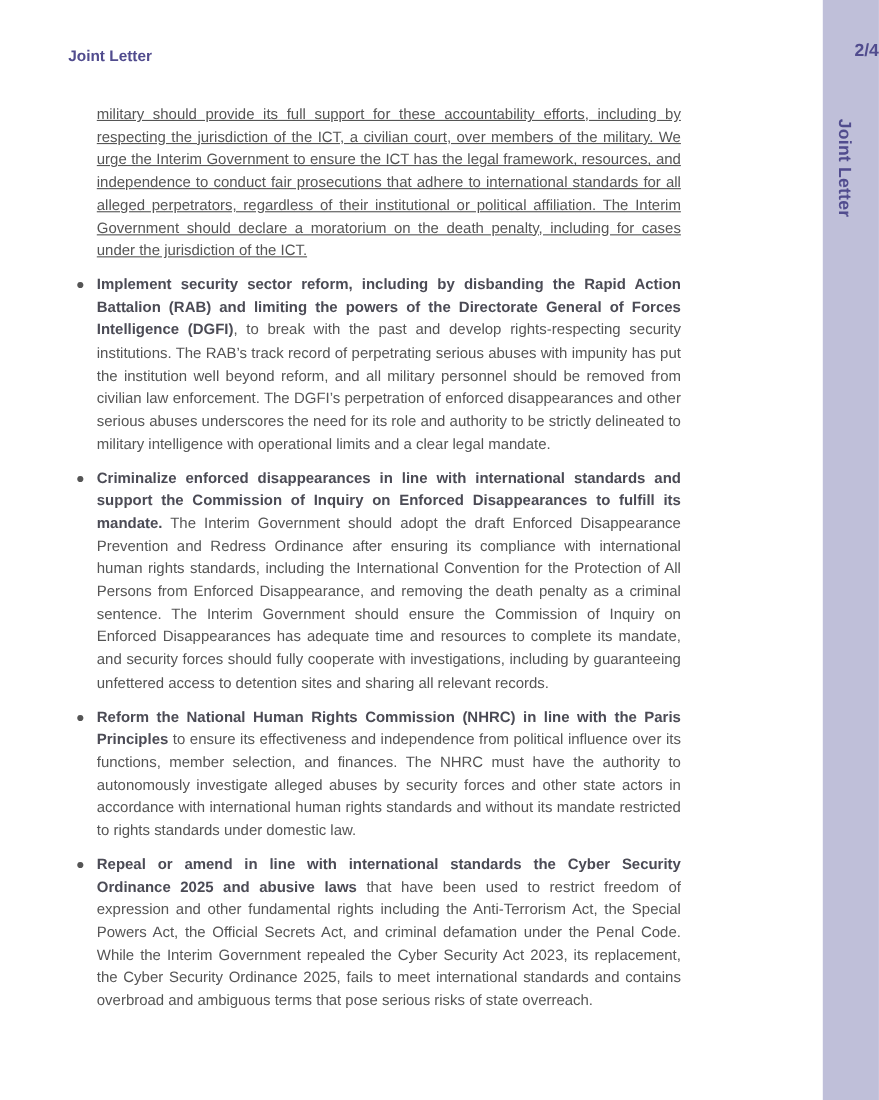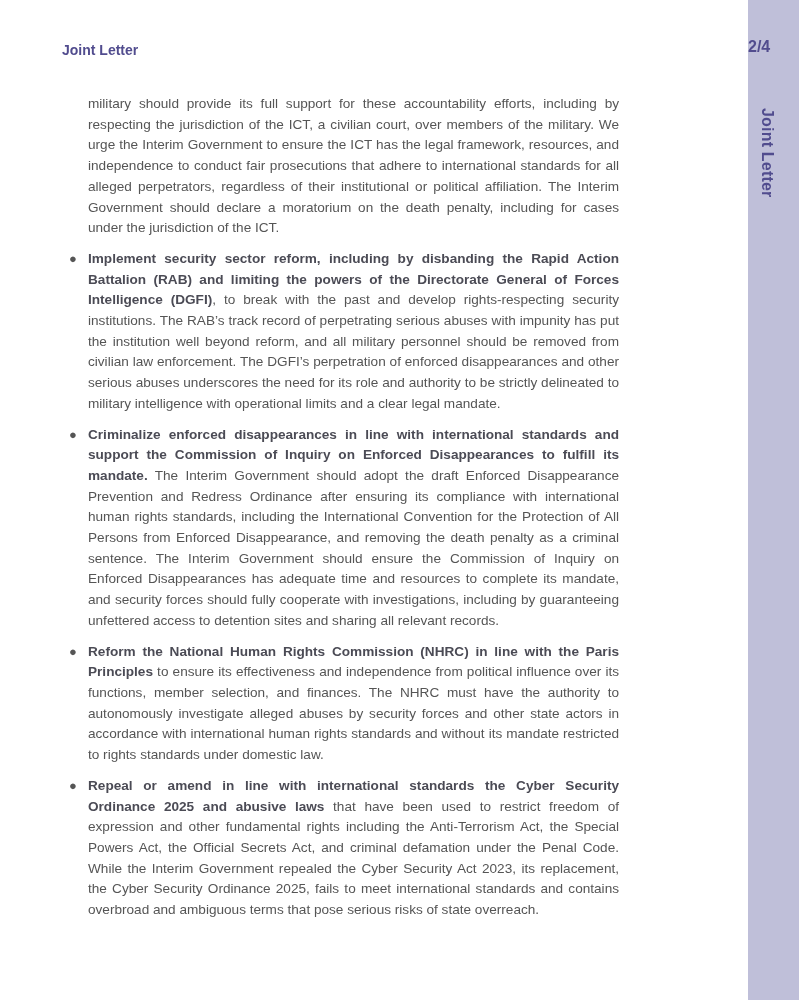--- a/index.html
+++ b/index.html
@@ -1,26 +1,26 @@
 <!DOCTYPE html>
 <html><head>
 <meta charset="utf-8">
 <style>
   html, body { margin:0; padding:0; }
   body { width:799px; height:1000px; background:#ffffff; position:relative; overflow:hidden;
          font-family:"Liberation Sans", sans-serif; }
   .side { position:absolute; left:748px; top:0; width:51px; height:1000px; background:#bfbfd9; }
-  .pagenum { position:absolute; left:748px; top:38px; width:51px; text-align:left; color:#514c8e;
+  .pagenum { position:absolute; left:748px; top:38px; width:51px; text-align:right; color:#514c8e;
              font-weight:bold; font-size:16px; }
   .sidetitle { position:absolute; left:758px; top:108px; writing-mode:vertical-rl; color:#514c8e;
                font-weight:bold; font-size:16px; letter-spacing:0.2px; }
   .header { position:absolute; left:62px; top:42px; color:#514c8e; font-weight:bold; font-size:14px; }
   .body { position:absolute; left:88px; top:94px; width:531px; color:#555555; font-size:13.6px;
           line-height:20.7px; text-align:justify; }
-  .body p { margin:0; }
+  .body p { margin:0;text-decoration:underline; }
   ul { margin:0; padding:0; list-style:none; }
   li { position:relative; margin-top:10px; }
   li .bullet { position:absolute; left:-19px; top:0; color:#555; font-size:13px; }
   b { color:#4b4b55; font-weight:bold; }
 </style>
 </head>
 <body>
 
 <div class="side"></div>
 <div class="pagenum">2/4</div>

